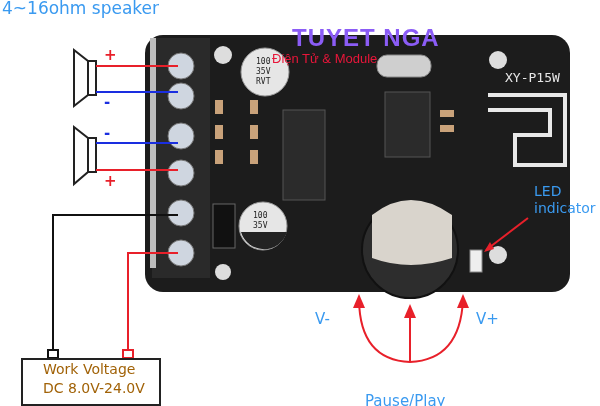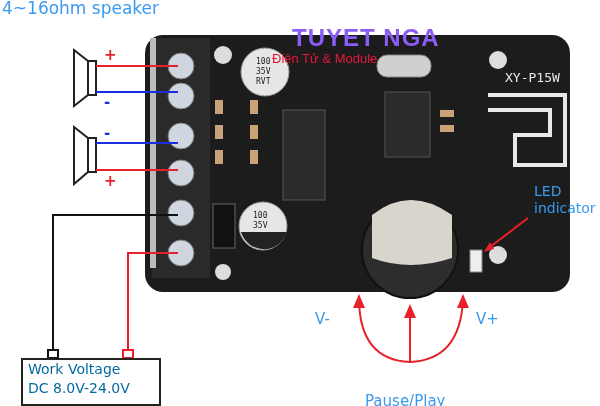--- a/index.html
+++ b/index.html
@@ -4,21 +4,21 @@
 <style>
   html,body{margin:0;padding:0;background:#fff;}
   body{width:600px;height:406px;position:relative;overflow:hidden;font-family:"DejaVu Sans",sans-serif;}
   .lbl{position:absolute;color:#3a9af0;font-family:"DejaVu Sans",sans-serif;white-space:nowrap;}
   #title{left:2px;top:-2px;font-size:17px;}
   #led-label{left:534px;top:183px;font-size:14px;line-height:17px;white-space:normal;width:70px;}
   #vminus{left:315px;top:310px;font-size:15px;}
   #vplus{left:476px;top:310px;font-size:15px;}
   #pause{left:365px;top:392px;font-size:15px;}
   #power-box{position:absolute;left:21px;top:358px;width:136px;height:44px;border:2px solid #222;background:#fff;}
-  #power-box .line{display:block;font-size:14px;color:#0369a1;line-height:19px;padding-left:5px;}
+  #power-box .line{display:block;font-size:14px;color:#a16207;line-height:19px;padding-left:20px;}
   .brand{position:absolute;left:248px;top:24px;color:#8b5cf6;font-weight:bold;font-size:24px;letter-spacing:1px;font-family:"Liberation Sans",sans-serif;margin-left:44px;}
   .brand-sub{position:absolute;left:272px;top:51px;color:#e8163a;font-size:13px;font-family:"Liberation Sans",sans-serif;}
   svg{position:absolute;left:0;top:0;}
   .board-text{font-family:"DejaVu Sans Mono",monospace;}
 </style>
 </head>
 <body>
 
 <svg width="600" height="406" viewBox="0 0 600 406">
 

